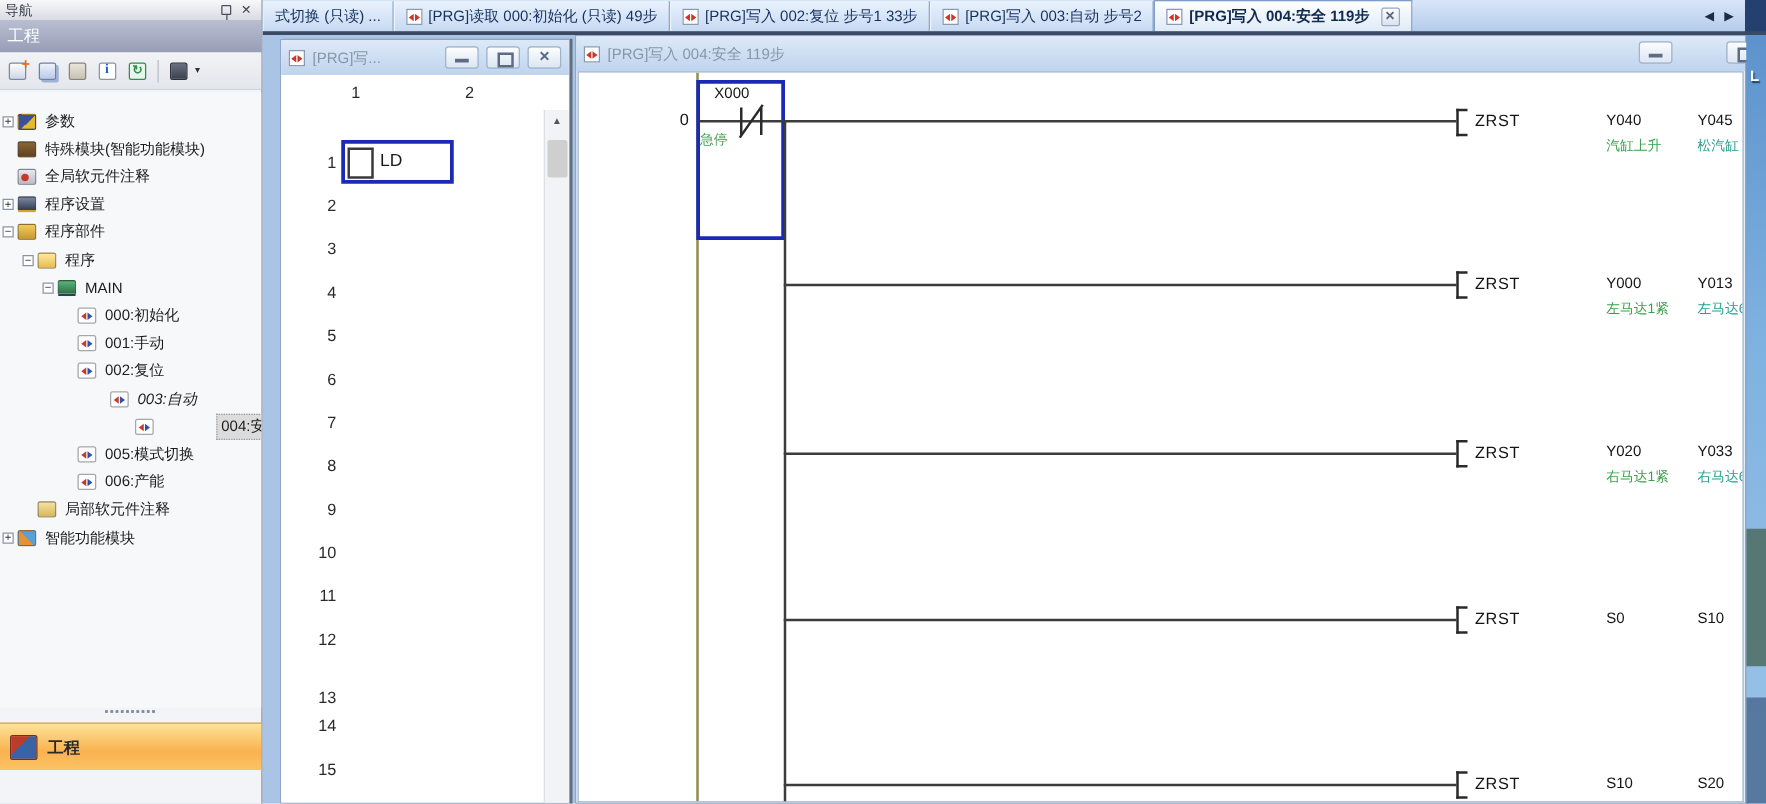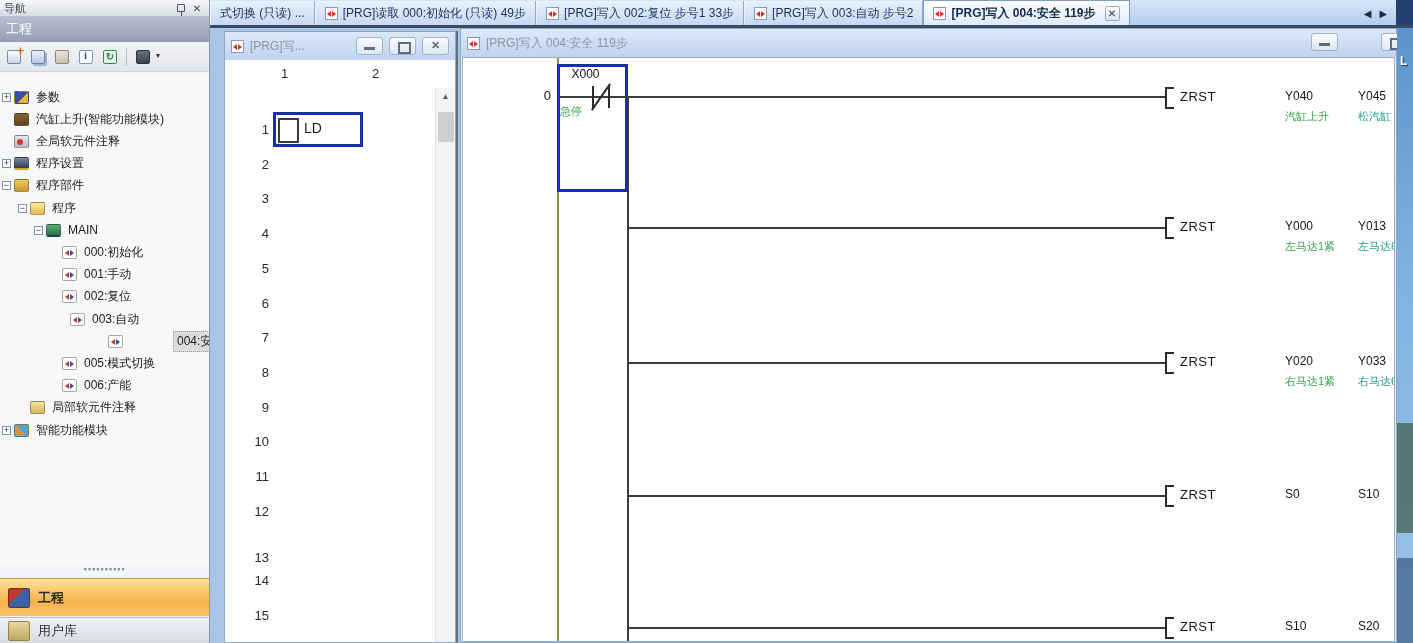--- a/index.html
+++ b/index.html
@@ -180,21 +180,21 @@
     </div>
     <div id="tree">
         <div class="trow" style="top: 12px; padding-left: 2px;">
           <span class="expand">+</span>
           <span class="ticon i-param"></span>
           <span class="tlabel">参数</span>
         </div>
         <div class="trow" style="top: 34.2px; padding-left: 2px;">
           <span class="noexpand"></span>
           <span class="ticon i-special"></span>
-          <span class="tlabel">汽缸上升(智能功能模块)</span>
+          <span class="tlabel">特殊模块(智能功能模块)</span>
         </div>
         <div class="trow" style="top: 56.4px; padding-left: 2px;">
           <span class="noexpand"></span>
           <span class="ticon i-gcomment"></span>
           <span class="tlabel">全局软元件注释</span>
         </div>
         <div class="trow" style="top: 78.6px; padding-left: 2px;">
           <span class="expand">+</span>
           <span class="ticon i-pset"></span>
           <span class="tlabel">程序设置</span>
@@ -222,21 +222,21 @@
         <div class="trow" style="top: 189.6px; padding-left: 50px;">
           <span class="noexpand"></span>
           <span class="ticon i-ldoc"></span>
           <span class="tlabel">001:手动</span>
         </div>
         <div class="trow" style="top: 211.8px; padding-left: 50px;">
           <span class="noexpand"></span>
           <span class="ticon i-ldoc"></span>
           <span class="tlabel">002:复位</span>
         </div>
-        <div class="trow" style="top: 234px; padding-left: 58px;">
+        <div class="trow" style="top: 234px; padding-left: 76px; font-style: italic;">
           <span class="noexpand"></span>
           <span class="ticon i-ldoc"></span>
           <span class="tlabel">003:自动</span>
         </div>
         <div class="trow sel" style="top: 256.2px; padding-left: 50px; gap: 46px;">
           <span class="noexpand"></span>
           <span class="ticon i-ldoc"></span>
           <span class="tlabel">004:安全</span>
         </div>
         <div class="trow" style="top: 278.4px; padding-left: 50px;">
@@ -257,24 +257,20 @@
         <div class="trow" style="top: 345px; padding-left: 2px;">
           <span class="expand">+</span>
           <span class="ticon i-dmem"></span>
           <span class="tlabel">智能功能模块</span>
         </div>
       </div>
     <div id="splitter">▪▪▪▪▪▪▪▪▪▪</div>
     <div class="navbtn" id="btn-project">
       <span class="navbtn-ico nb-proj"></span>
       <span>工程</span>
-    </div>
-    <div class="navbtn" id="btn-userlib">
-      <span class="navbtn-ico nb-user"></span>
-      <span>用户库</span>
     </div>
   </div>
 
   <div class="childwin" id="ladwin">
     <div class="wtitle">
       <span class="tabico"></span>
       <span class="wt-text">[PRG]写入 004:安全 119步</span>
       <span class="winbtn g-min" style="position:absolute;right:58px;top:4px;"></span>
       <span class="winbtn g-restore" style="position:absolute;right:-12px;top:4px;"></span>
     </div>

